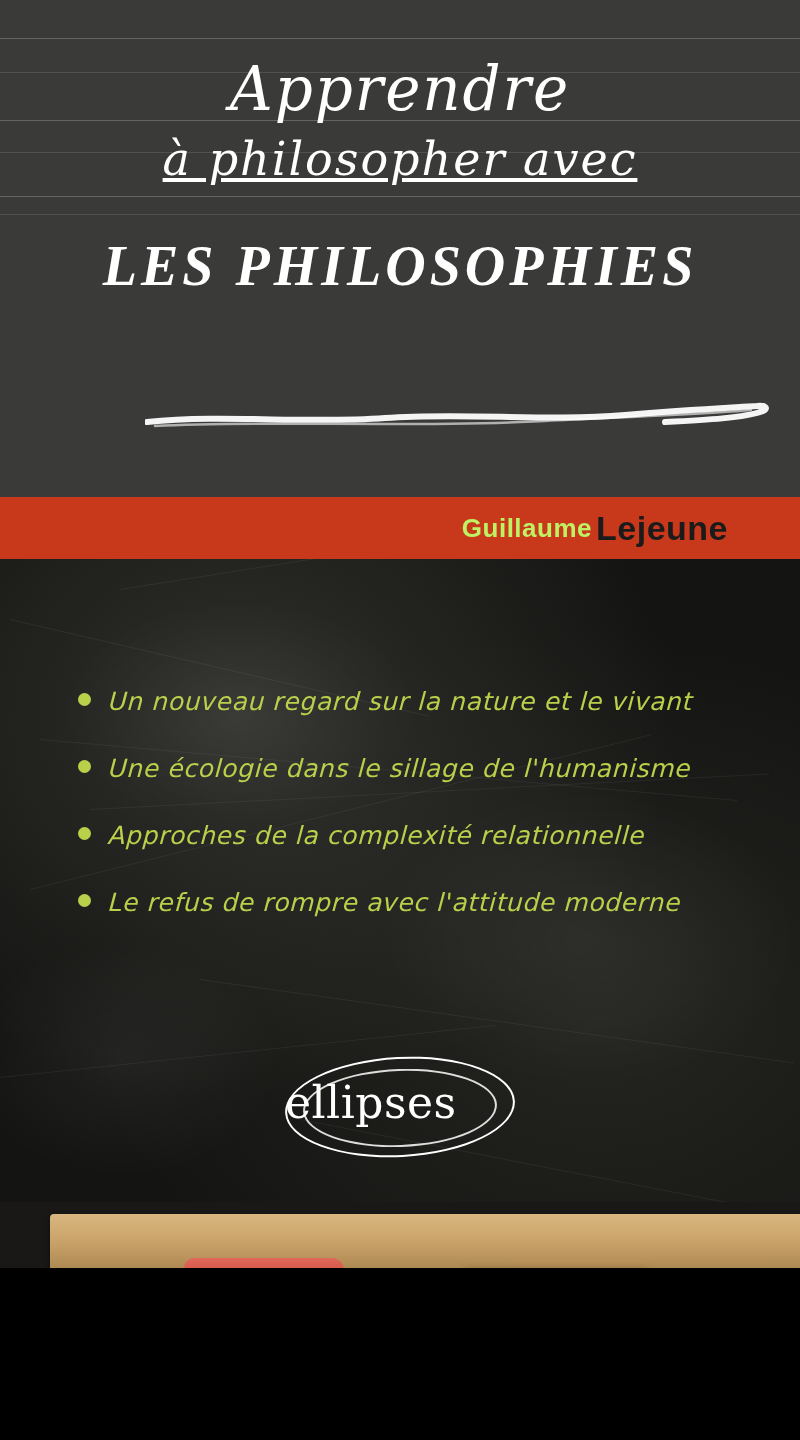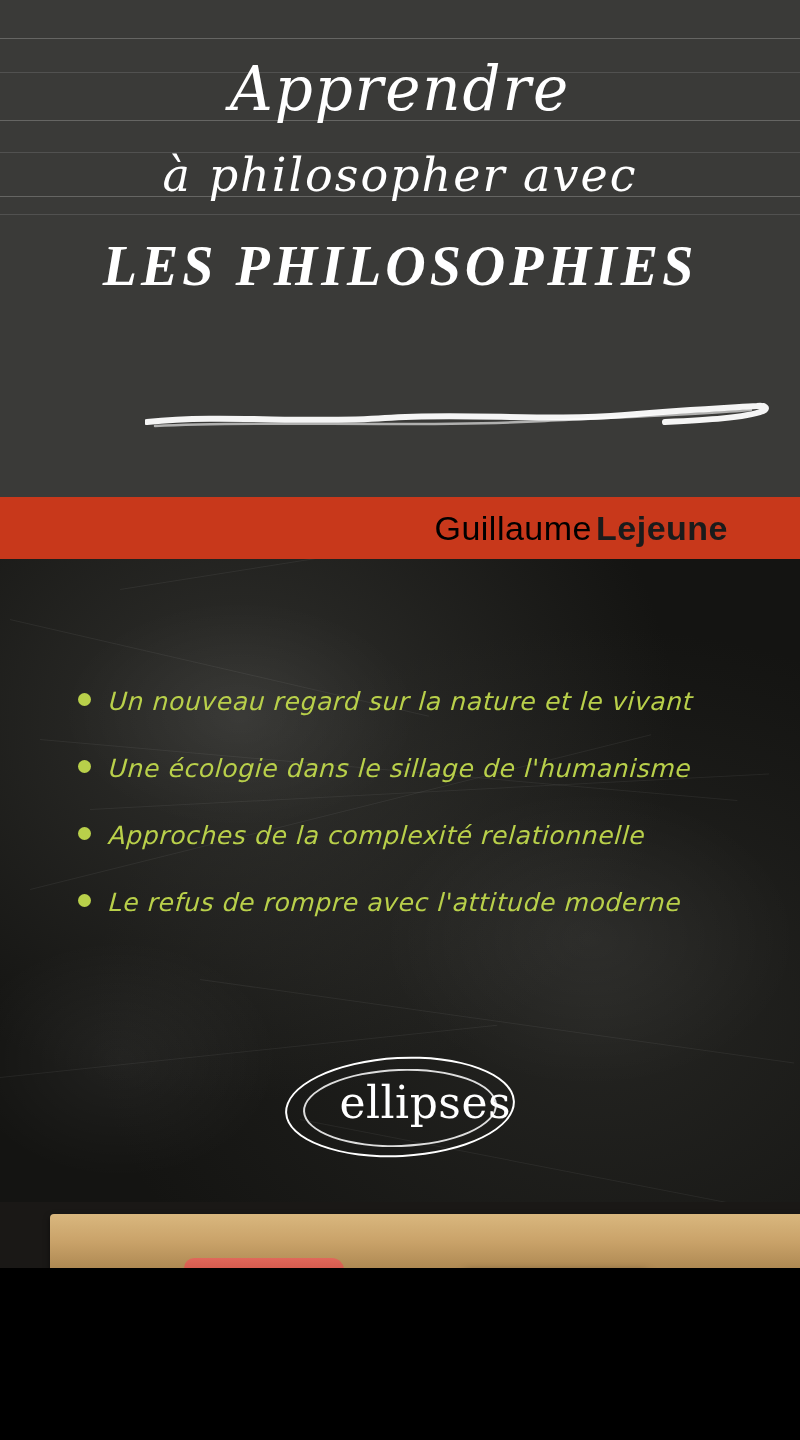--- a/index.html
+++ b/index.html
@@ -45,23 +45,24 @@
     letter-spacing: 2px;
     white-space: nowrap;
   }
   .title-line1 {
     top: 52px;
     font-size: 62px;
     font-weight: 400;
     transform: scaleX(0.96);
   }
   .title-line2 {
-    top: 148px;
+    top: 132px;
     font-size: 46px;
     font-weight: 400;
+    text-decoration: underline;
   }
   .title-line3, .title-line4 {
     position: absolute;
     width: 800px;
     text-align: center;
     color: #ffffff;
     font-family: Liberation Serif, serif;
     font-weight: 700;
     font-style: italic;
     white-space: nowrap;
@@ -93,23 +94,23 @@
     width: 800px;
     height: 62px;
     background: #c8381b;
     display: flex;
     align-items: center;
     justify-content: flex-end;
     box-sizing: border-box;
     padding-right: 72px;
   }
   .author-first {
-    color: #000000;
-    font-size: 34px;
-    font-weight: 400;
+    color: #bef264;
+    font-size: 26px;
+    font-weight: 700;
     letter-spacing: 0.5px;
   }
   .author-last {
     color: #1b1b1b;
     font-size: 34px;
     font-weight: 700;
     margin-left: 4px;
     letter-spacing: 0.5px;
   }
 
@@ -189,21 +190,21 @@
   .logo .ell-inner {
     left: 18px; top: 22px;
     width: 190px; height: 74px;
     transform: rotate(-2deg);
     border-color: rgba(255,255,255,0.85);
   }
   .logo .logo-text {
     position: absolute;
     left: 0; top: 30px;
     width: 226px;
-    text-align: right;
+    text-align: left;
     color: #ffffff;
     font-family: "DejaVu Serif", serif;
     font-size: 44px;
     letter-spacing: 0.5px;
   }
 
   
   .ledge {
     position: absolute;
     left: 0; top: 1202px;

